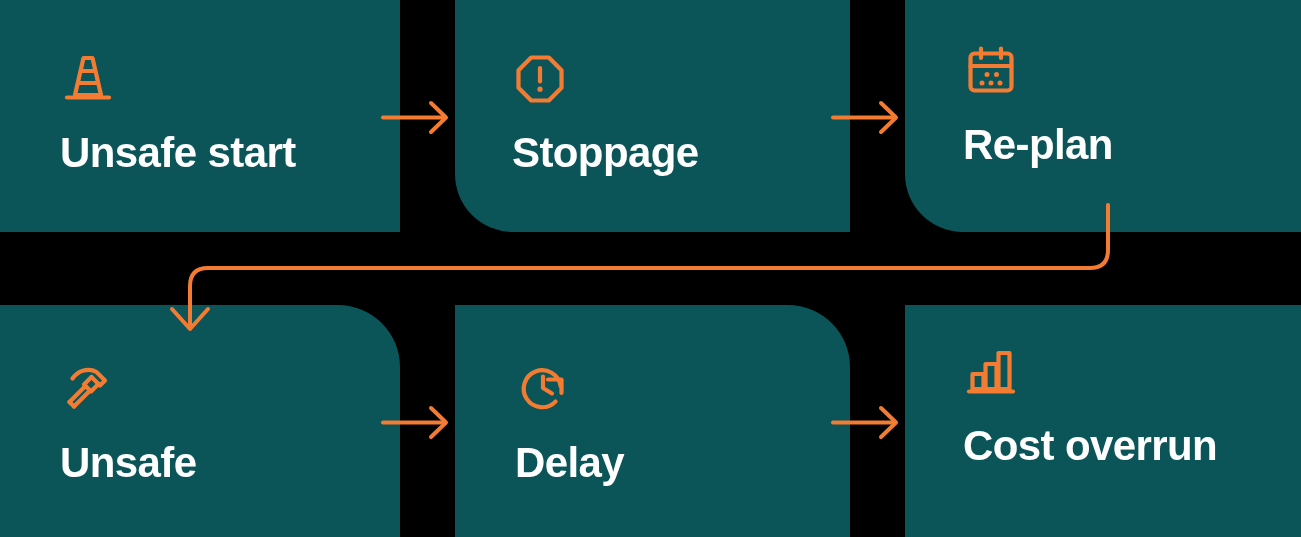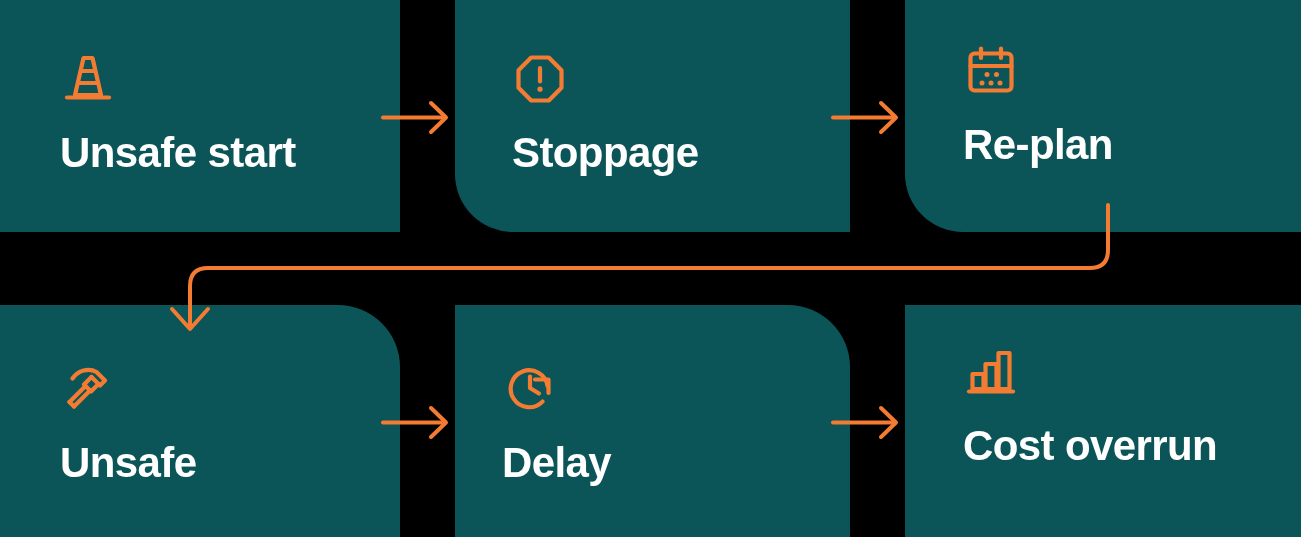--- a/index.html
+++ b/index.html
@@ -103,21 +103,21 @@
           <line x1="25.5" y1="26" x2="9.5" y2="42"></line>
           <path d="M9.5 42 l4.5 4.5"></path>
           <path d="M14 46.5 l16 -16"></path>
         </svg>
       </span>
       <span class="label">Unsafe</span>
     </div>
   </div>
 
   <div class="card r2" style="left:455px; top:305px; width:395px; height:300px; border-radius:0 62px 0 0;">
-    <div class="card-inner" style="left:47px; top:55px;">
+    <div class="card-inner" style="left:60px; top:55px;">
       <span class="icon">
         <svg viewBox="0 0 56 56" fill="none" stroke="#f47c32" stroke-width="4.2" stroke-linecap="round" stroke-linejoin="round">
           <path d="M45.5 26 A18.5 18.5 0 1 0 40.5 41.6"></path>
           <polyline points="33,19.5 46.5,19.5 46.5,33"></polyline>
           <polyline points="28,16.5 28,28 37,33.5"></polyline>
         </svg>
       </span>
       <span class="label">Delay</span>
     </div>
   </div>

